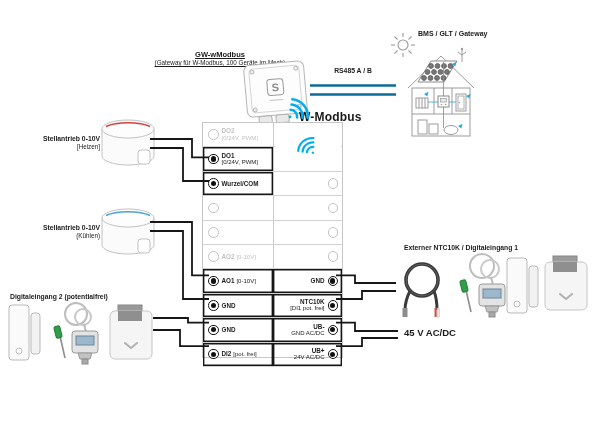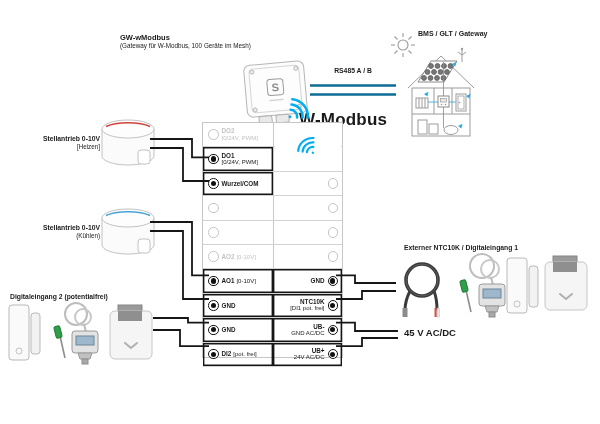--- a/index.html
+++ b/index.html
@@ -1,26 +1,26 @@
 <!DOCTYPE html>
 <html><head>
 <meta charset="utf-8">
 <style>
   html,body{margin:0;padding:0;background:#fff;}
   .canvas{position:relative;width:600px;height:424px;background:#fff;overflow:hidden;
           font-family:"Liberation Sans",sans-serif;color:#1a1a1a;}
   .abs{position:absolute;}
   
-  .hdr{left:120px;top:33px;width:200px;text-align:left;}
+  .hdr{left:120px;top:50px;width:200px;text-align:center;text-decoration:underline;}
   .hdr .t{font-size:7.5px;font-weight:bold;line-height:9px;}
   .hdr .s{font-size:6.3px;line-height:8px;}
   
   .rs485-lbl{left:308px;top:67px;width:90px;text-align:center;font-size:6.8px;font-weight:bold;}
   .bms-lbl{left:418px;top:30px;font-size:7px;font-weight:bold;}
-  .wmodbus-lbl{left:299px;top:110px;font-size:17px;font-weight:bold;letter-spacing:.2px;}
+  .wmodbus-lbl{left:299px;top:110px;font-size:12px;font-weight:bold;letter-spacing:.2px;}
   .pow-lbl{left:404px;top:327px;font-size:9.5px;font-weight:bold;}
   .ntc-lbl{left:404px;top:244px;font-size:6.8px;font-weight:bold;}
   .di2-lbl{left:10px;top:293px;font-size:6.8px;font-weight:bold;}
   .act-lbl{width:82px;text-align:right;}
   .act-lbl .t{font-size:6.8px;font-weight:bold;line-height:8px;}
   .act-lbl .s{font-size:6.3px;line-height:8px;}
   
   .module{left:202px;top:122px;width:141px;height:236px;border:1px solid #c6c6c6;
           background:#fff;box-sizing:border-box;}
   .vdiv{position:absolute;left:70px;top:0;bottom:0;width:1px;background:#c9c9c9;}

